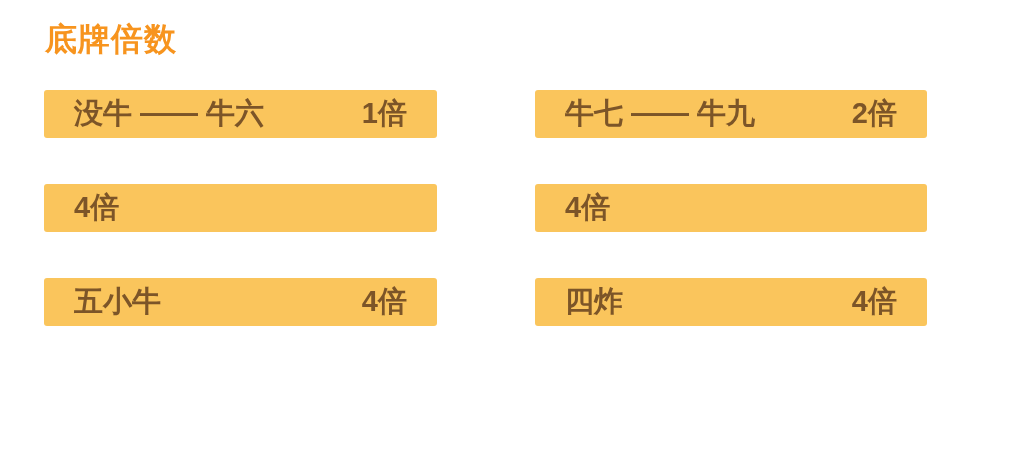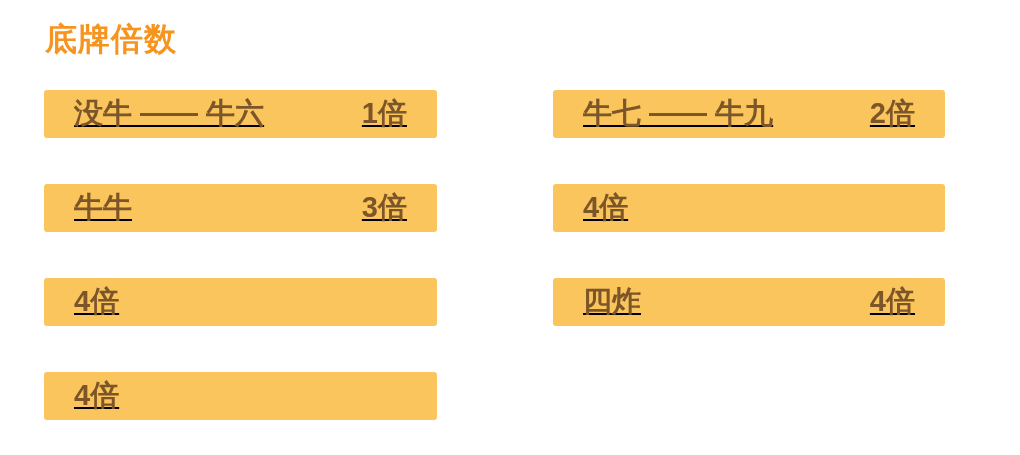--- a/index.html
+++ b/index.html
@@ -32,24 +32,23 @@
     font-weight: 700;
     color: var(--title-text);
     letter-spacing: 1px;
   }
   .col {
     position: absolute;
     top: 90px;
     display: flex;
     flex-direction: column;
     gap: 46px;
-    text-decoration: underline;
   }
   .col-left  { left: 44px;  width: 393px; }
-  .col-right { left: 553px; width: 392px; }
+  .col-right { left: 535px; width: 392px; }
   .bar {
     height: 48px;
     background: var(--bar-bg);
     border-radius: 3px;
     display: flex;
     align-items: center;
     justify-content: space-between;
     padding: 0 30px;
     font-size: 29px;
     font-weight: 700;
@@ -65,27 +64,24 @@
 <div class="panel">
 
   <h1 class="title">底牌倍数</h1>
 
   <div class="col col-left">
     <div class="bar">
       <span class="label">没牛 —— 牛六</span>
       <span class="mult">1倍</span>
     </div>
     <div class="bar">
-      <span class="label">牛牛</span>
-      <span class="mult">3倍</span>
-    </div>
-    <div class="bar">
       <span class="mult">4倍</span>
     </div>
     <div class="bar">
+      <span class="label">五小牛</span>
       <span class="mult">4倍</span>
     </div>
   </div>
 
   <div class="col col-right">
     <div class="bar">
       <span class="label">牛七 —— 牛九</span>
       <span class="mult">2倍</span>
     </div>
     <div class="bar">

